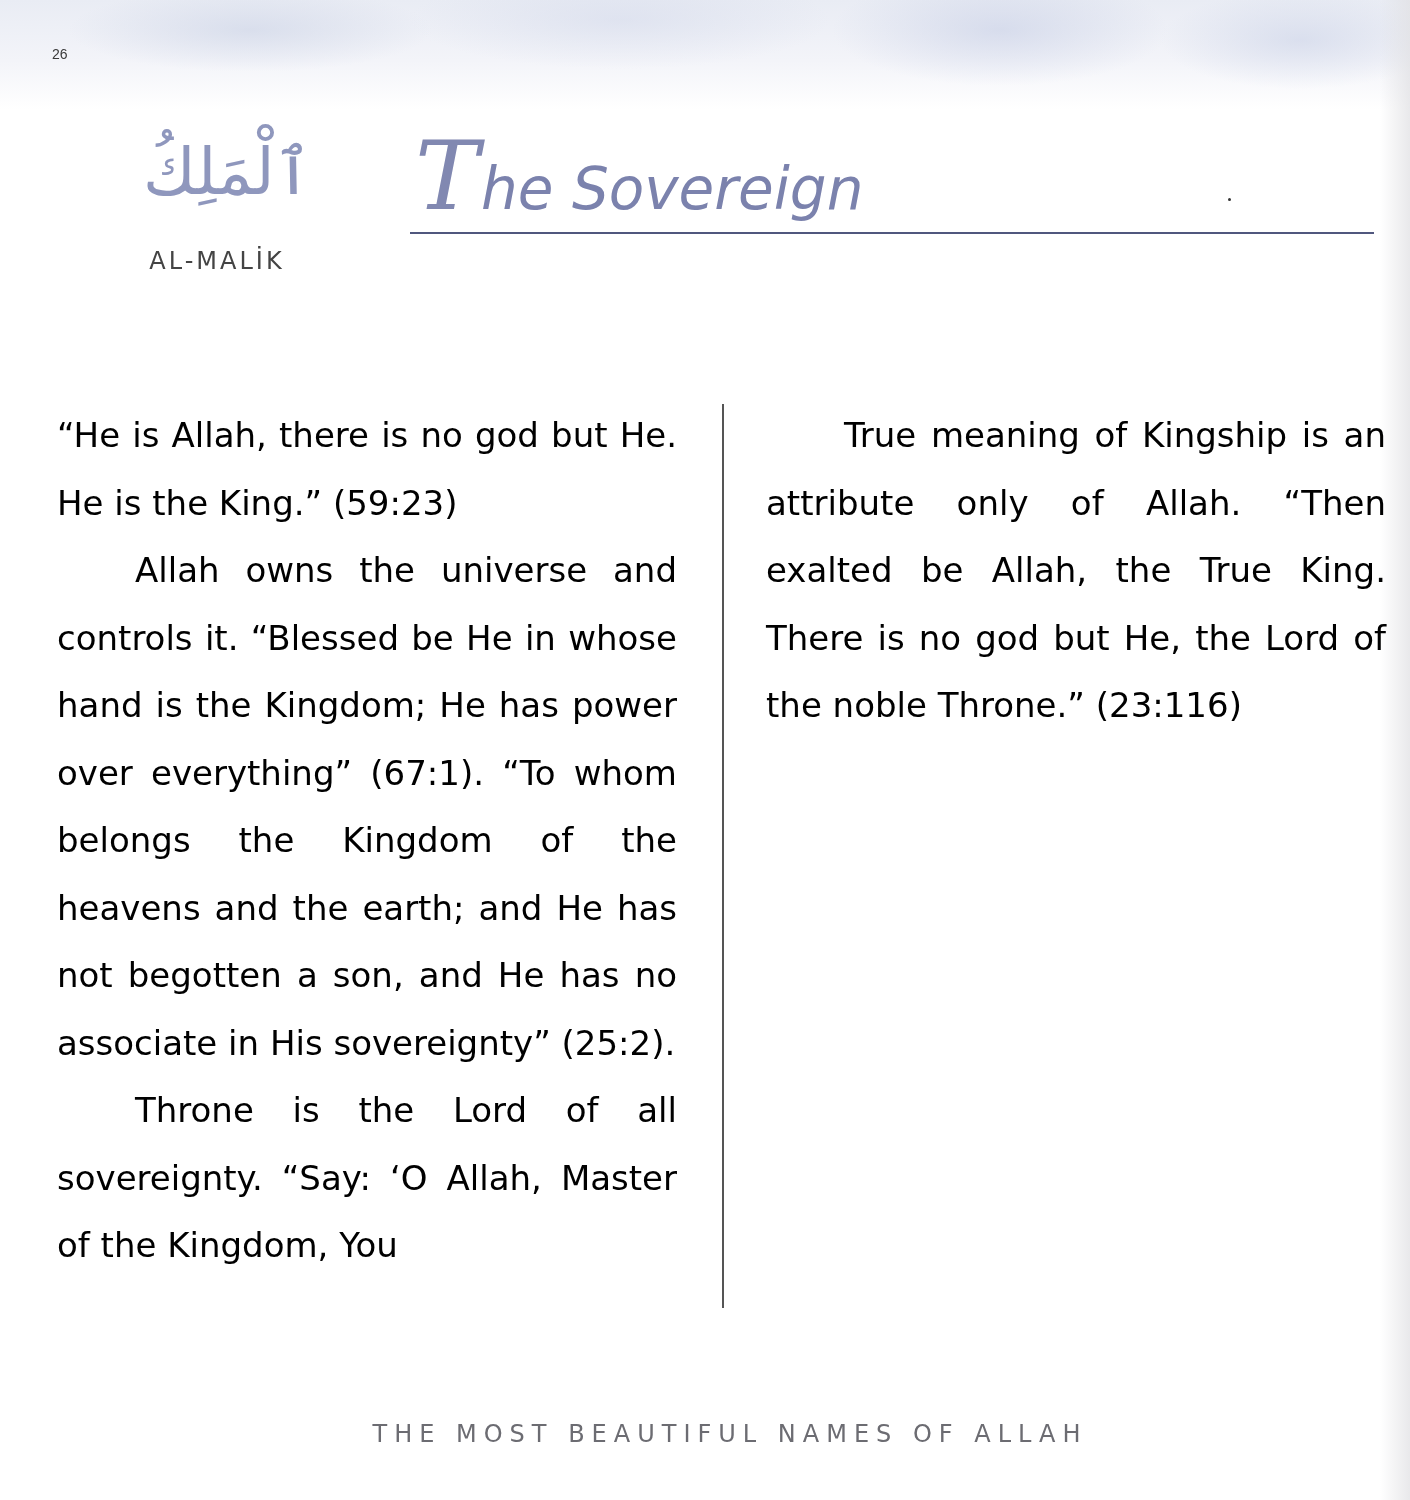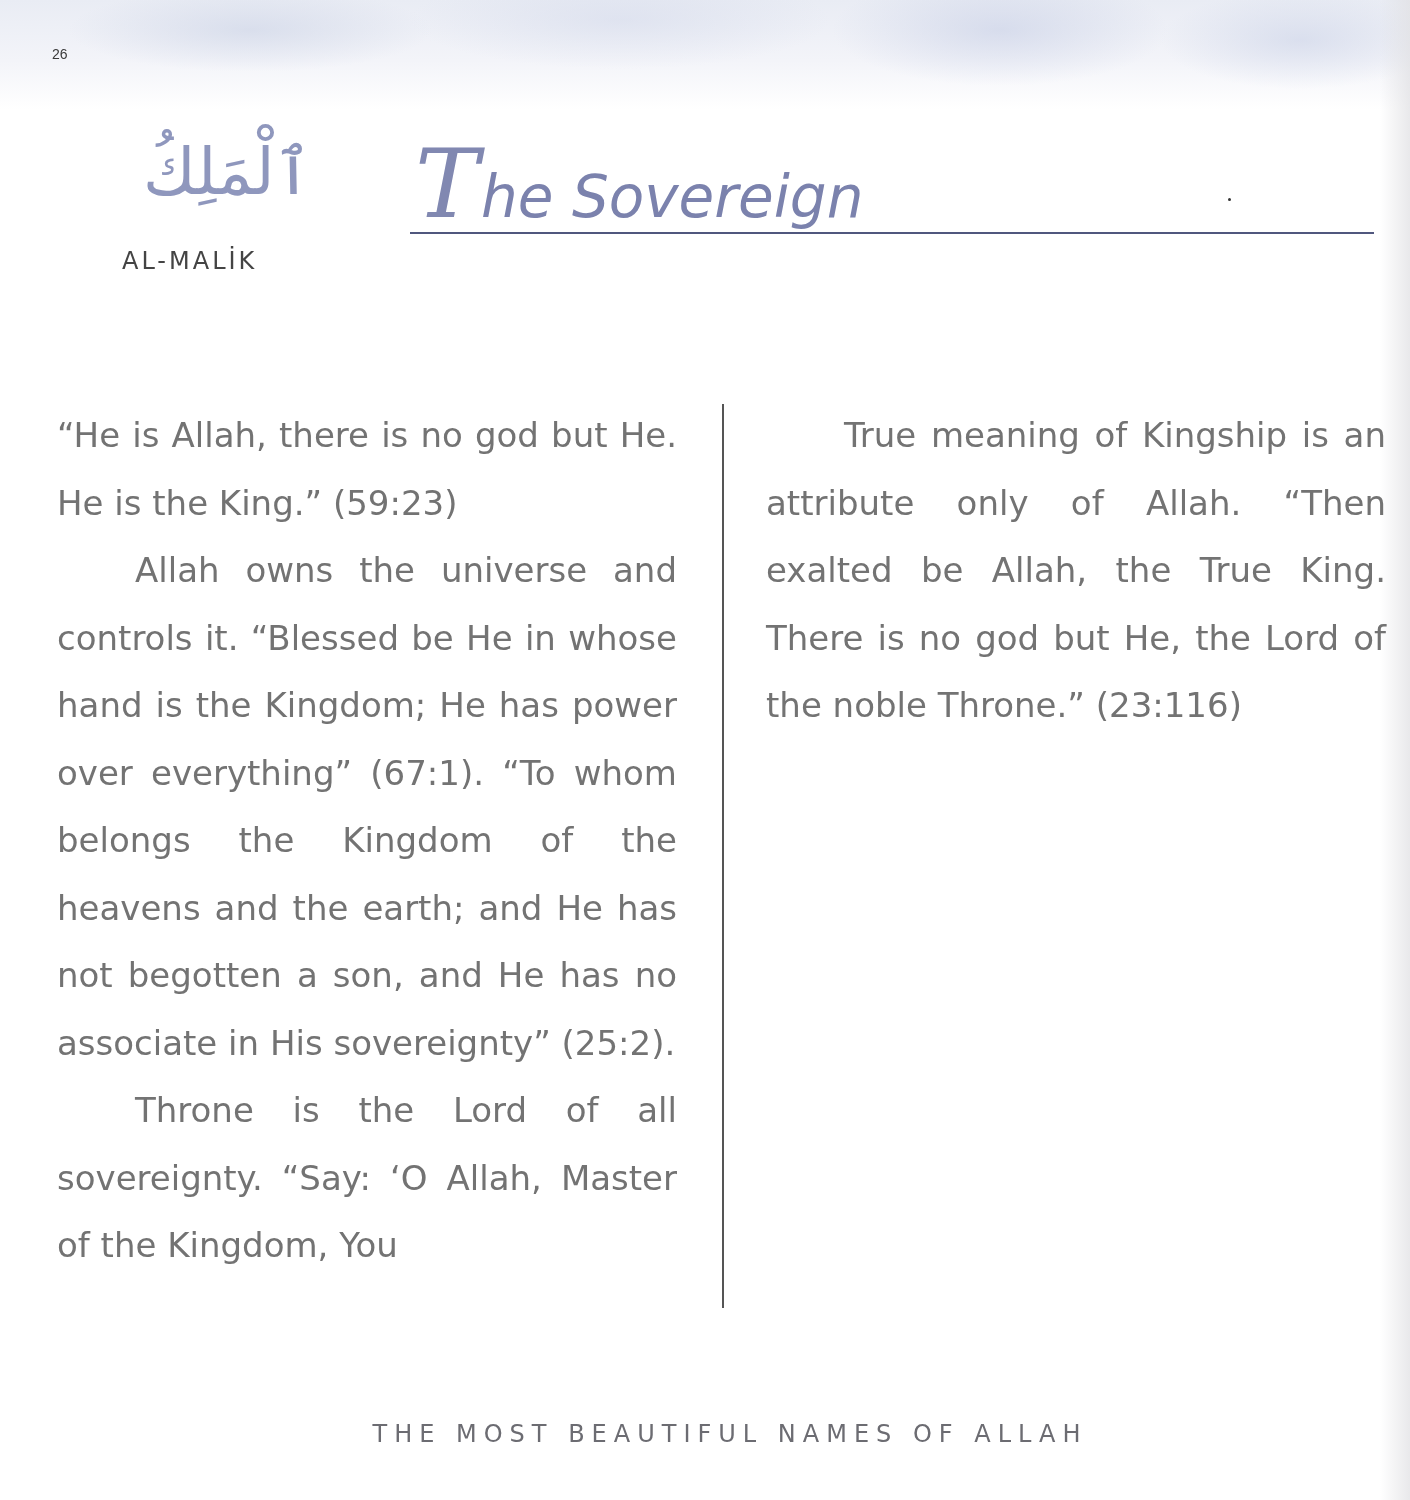--- a/index.html
+++ b/index.html
@@ -24,40 +24,40 @@
   .page-number {
     position: absolute; left: 52px; top: 46px;
     font-family: "Liberation Sans", sans-serif; font-size: 14px; color: #3a3a3a;
   }
   .arabic-name {
     position: absolute; left: 122px; top: 112px; width: 190px; height: 120px;
     font-family: "DejaVu Sans", sans-serif; font-size: 64px; line-height: 120px;
     color: #8f97bd; text-align: right; direction: rtl;
   }
   .transliteration {
-    position: absolute; left: 122px; top: 247px; width: 190px; text-align: left;
+    position: absolute; left: 122px; top: 247px; width: 190px; text-align: center;
     font-family: "DejaVu Sans", sans-serif; font-size: 24px; letter-spacing: 3px; color: #444;
   }
   .title {
-    position: absolute; left: 415px; top: 148px; white-space: nowrap;
+    position: absolute; left: 415px; top: 132px; white-space: nowrap;
     font-family: "DejaVu Sans", sans-serif; font-style: italic;
-    font-size: 58px; color: #7b82ad; line-height: 72px;
+    font-size: 58px; color: #7b82ad; line-height: 88px;
   }
   .title .initial {
     font-family: "DejaVu Serif", serif; font-style: italic; font-weight: normal;
     font-size: 96px; color: #8188b1; margin-right: 2px;
   }
   .title-rule {
     position: absolute; left: 410px; top: 232px; width: 964px; height: 2px;
     background: #50577e;
   }
   .column {
     position: absolute; top: 402px; width: 620px;
     font-family: "DejaVu Sans", sans-serif; font-size: 34px;
-    line-height: 67.5px; color: #737373; text-align: justify;
+    line-height: 67.5px; color: #000000; text-align: justify;
   }
   .column p { margin: 0; }
   .column p.indent { text-indent: 78px; }
   .col-left { left: 57px; }
   .col-right { left: 766px; }
   .column-divider {
     position: absolute; left: 722px; top: 404px; width: 2px; height: 904px;
     background: #555;
   }
   .footer {

